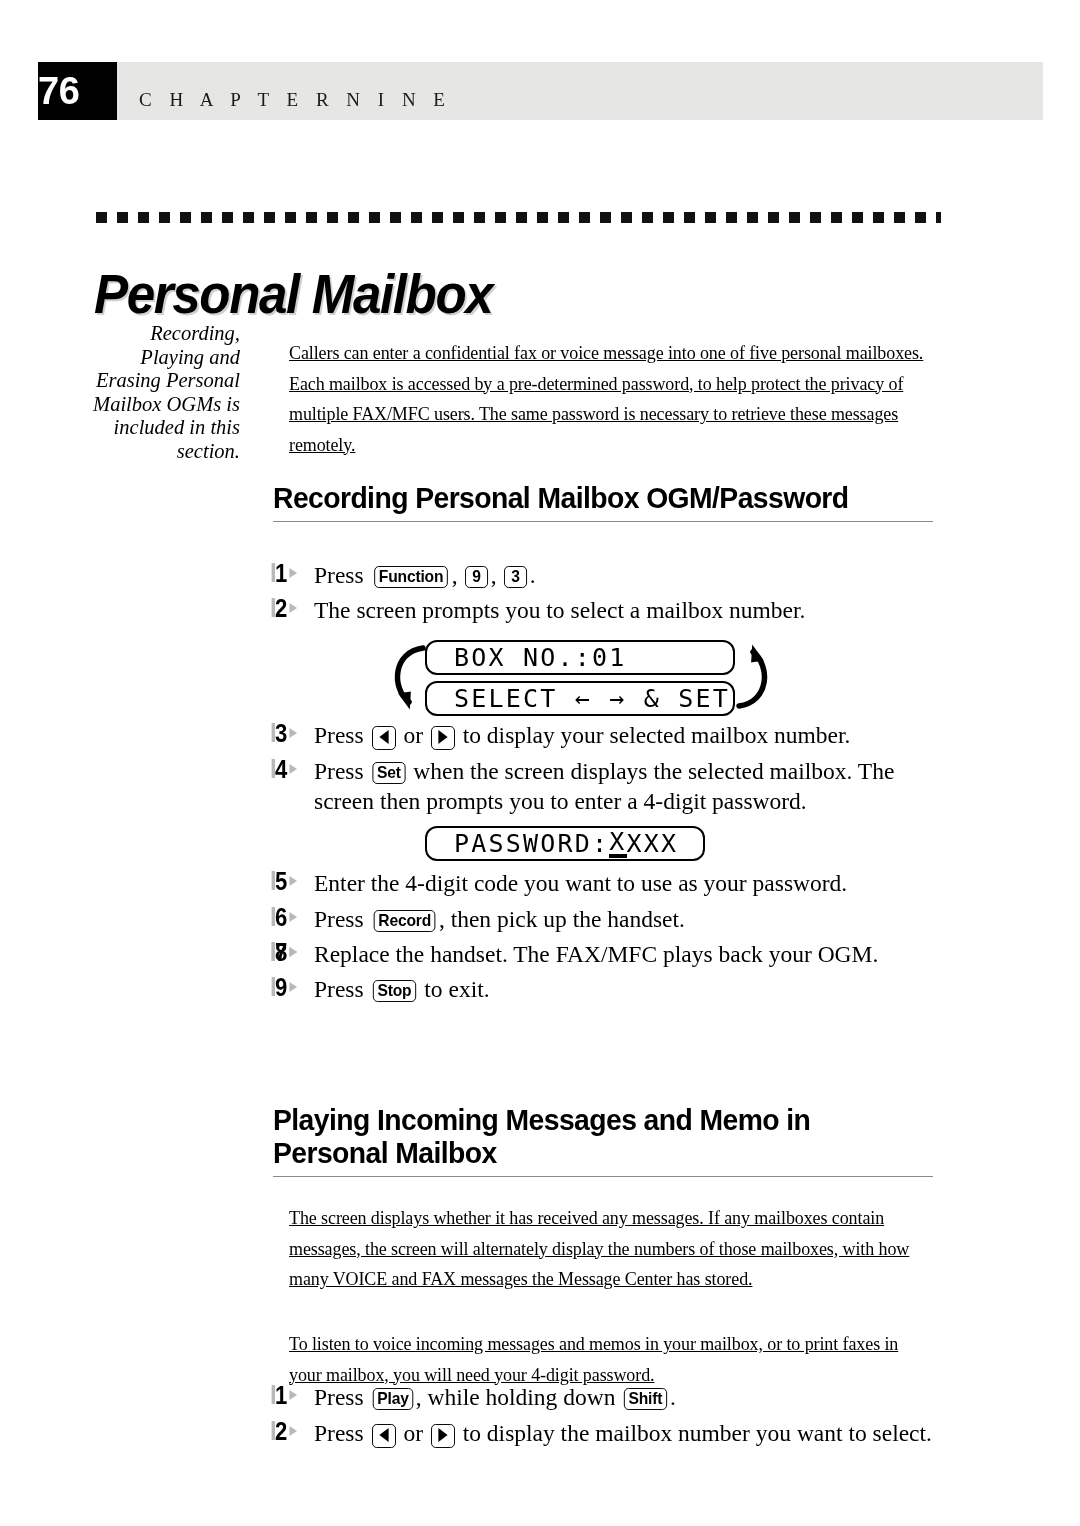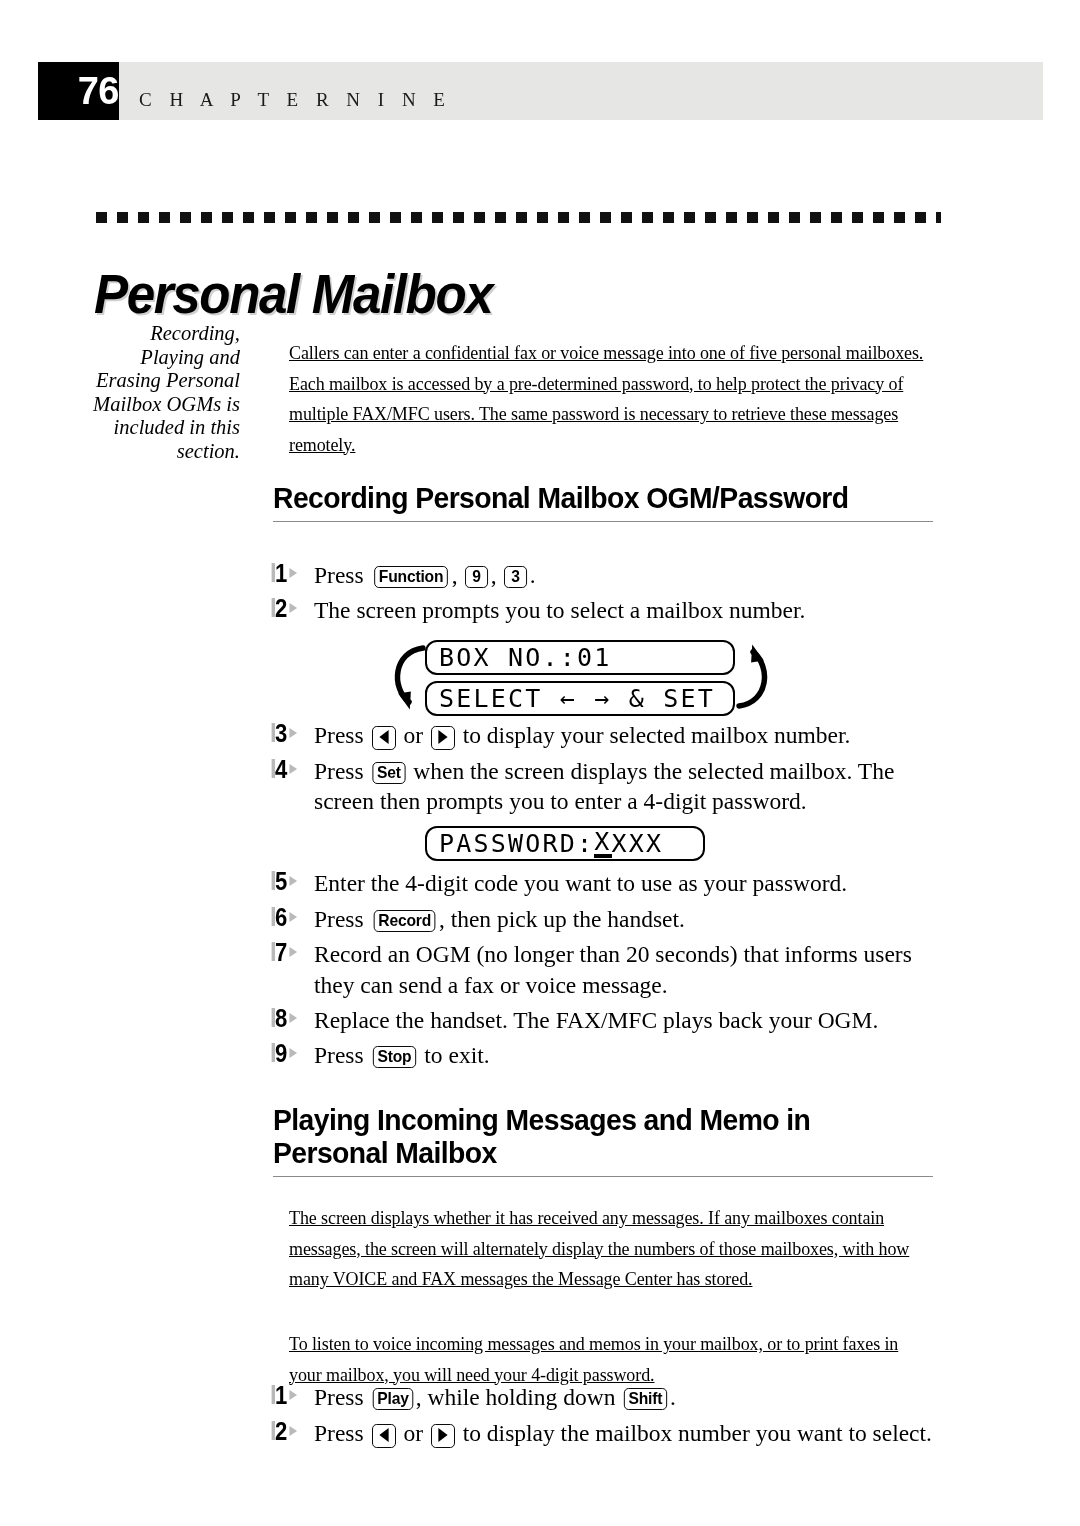--- a/index.html
+++ b/index.html
@@ -17,24 +17,24 @@
   
   .header-band {
     position: absolute;
     left: 38px; top: 62px;
     width: 1005px; height: 58px;
     background: #e6e7e5;
   }
   .page-num-box {
     position: absolute;
     left: 38px; top: 62px;
-    width: 57px; height: 58px;
+    width: 79px; height: 58px;
     background: #000;
     color: #fff;
-    display: flex; align-items: center; justify-content: flex-end; padding-left: 24px;
+    display: flex; align-items: center; justify-content: flex-start;
   }
   .page-num-box span {
     font-family: "Liberation Sans", sans-serif;
     font-weight: bold;
     font-size: 38px;
     letter-spacing: -0.5px;
     line-height: 1;
   }
   .chapter-label {
     position: absolute;
@@ -193,21 +193,21 @@
   .lcd-group {
     position: relative;
   }
   .lcd {
     box-sizing: border-box;
     border: 2.6px solid #000;
     border-radius: 12px;
     height: 35px;
     display: flex;
     align-items: center;
-    padding-left: 12px;
+    padding-left: 27px;
     font-family: "DejaVu Sans Mono", monospace;
     font-size: 25px;
     letter-spacing: 2.2px;
     line-height: 1;
     background: #fff;
     white-space: pre;
   }
   .lcd .cursor {
     border-bottom: 4px solid #000;
   }
@@ -296,21 +296,20 @@
   <div class="step">
     <span class="num">5</span>
     <span>Enter the 4-digit code you want to use as your password.</span>
   </div>
   <div class="step" style="margin-top:5px;">
     <span class="num">6</span>
     <span>Press </span><span class="key">Record</span><span>, then pick up the handset.</span>
   </div>
   <div class="step" style="margin-top:5px;">
     <span class="num">7</span>
-    <span>Record an OGM (no longer than 20 seconds) that informs users they can send a fax or voice message.</span>
   </div>
   <div class="step" style="margin-top:5px;">
     <span class="num">8</span>
     <span>Replace the handset.  The FAX/MFC plays back your OGM.</span>
   </div>
   <div class="step" style="margin-top:4px;">
     <span class="num">9</span>
     <span>Press </span><span class="key">Stop</span><span> to exit.</span>
   </div>
 </div>

